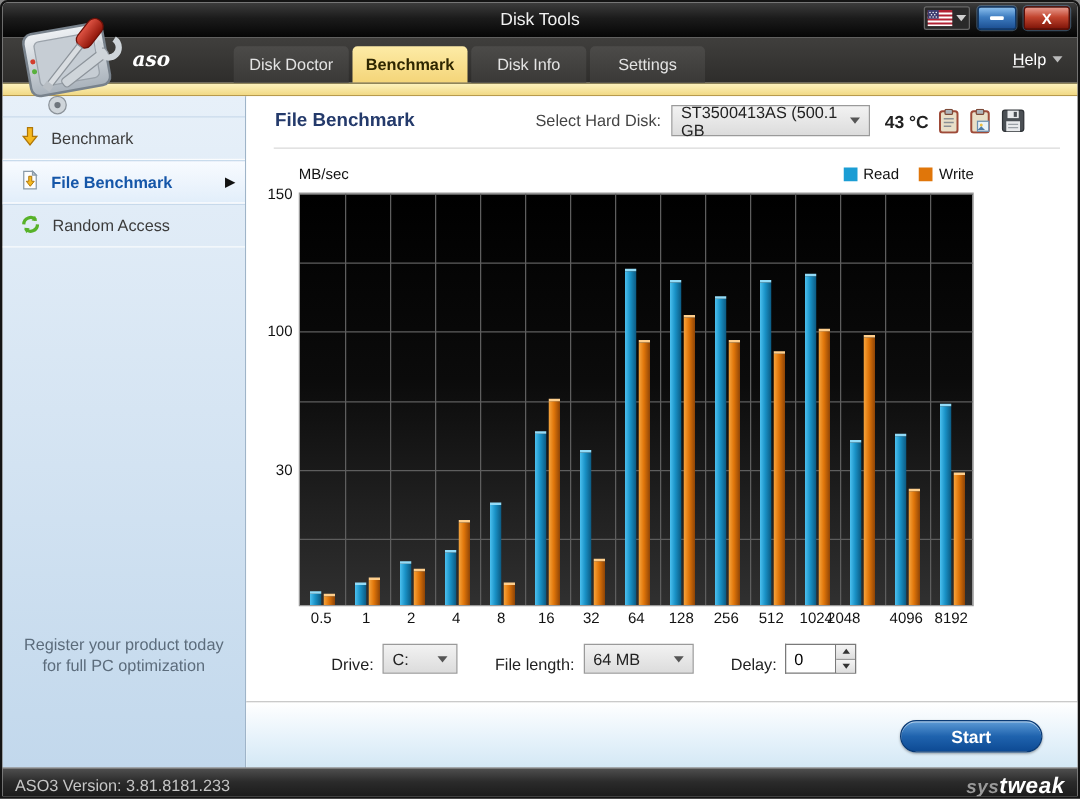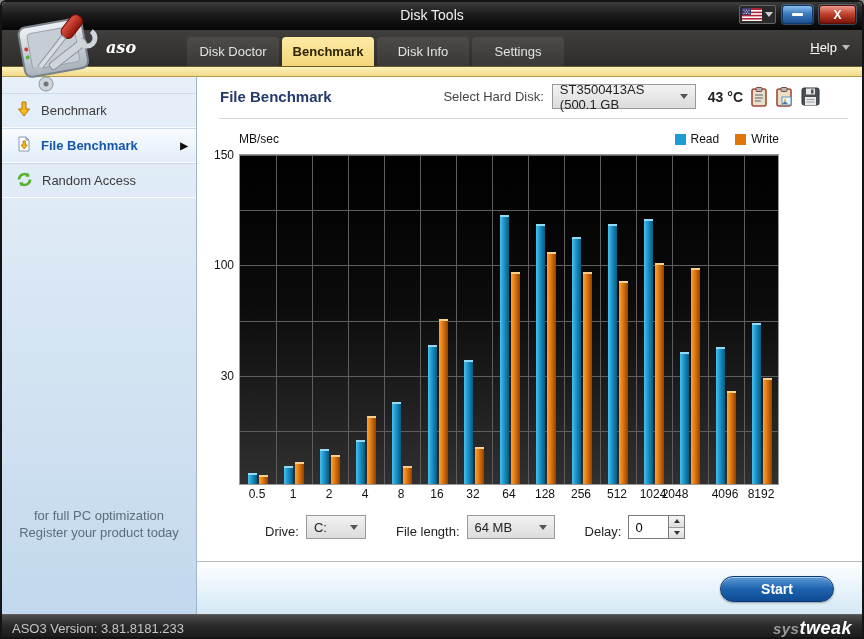--- a/index.html
+++ b/index.html
@@ -51,21 +51,21 @@
                   display:flex; align-items:center; justify-content:center; font-size:13px; color:#33210a; cursor:pointer; }
 
   .content { position:relative; flex:1; background:#fff; }
   .page-title { position:absolute; left:23px; top:11px; font-size:15px; font-weight:bold; color:#243a6b; }
   .hd-row { position:absolute; right:42px; top:7px; display:flex; align-items:center; gap:8px; }
   .hd-label { font-size:13px; color:#444; }
   .dropdown { display:flex; align-items:center; justify-content:space-between; gap:6px; padding:0 7px;
               background:linear-gradient(180deg,#f2f2f2 0%,#dcdcdc 100%); border:1px solid #9a9a9a; height:25px;
               font-size:13px; color:#222; cursor:pointer; }
   .dd-caret { width:0; height:0; border-left:4px solid transparent; border-right:4px solid transparent; border-top:5px solid #555; }
-  .disk-dd { width:144px; }
+  .disk-dd { width:159px; }
   .temp { font-size:14px; font-weight:bold; color:#222; margin-left:4px; }
   .mini-icon { cursor:pointer; }
   .hdr-sep { position:absolute; left:22px; right:14px; top:41px; border-top:1px solid #d9d9d9; }
 
   
   .legend-row { position:absolute; left:42px; top:55px; width:540px; display:flex; align-items:center; font-size:12px; color:#111; }
   .ylab { margin-right:auto; }
   .leg-item { display:flex; align-items:center; gap:5px; margin-left:16px; }
   .leg-sw { width:11px; height:11px; }
   .plot { position:absolute; left:42px; top:77px; width:540px; height:331px;
@@ -216,22 +216,22 @@
             <span><svg width="17" height="17" viewBox="0 0 17 17">
                 <path d="M14 8.5 A5.5 5.5 0 0 1 4.3 12" fill="none" stroke="#57b229" stroke-width="2.6"></path>
                 <path d="M3 8.5 A5.5 5.5 0 0 1 12.7 5" fill="none" stroke="#57b229" stroke-width="2.6"></path>
                 <path d="M12 1.5 L13.6 5.8 L9.3 5.4 z" fill="#57b229"></path>
                 <path d="M5 15.5 L3.4 11.2 L7.7 11.6 z" fill="#57b229"></path>
               </svg></span>
             <span>Random Access</span>
           </div>
         </div>
       <div class="register">
+        <div>Register your product today</div>
         <div>for full PC optimization</div>
-        <div>Register your product today</div>
       </div>
     </div>
 
     <div class="content">
       <div class="page-title">File Benchmark</div>
 
       <div class="hd-row">
         <span class="hd-label">Select Hard Disk:</span>
         <div class="dropdown disk-dd">
           <span>ST3500413AS (500.1 GB</span>

